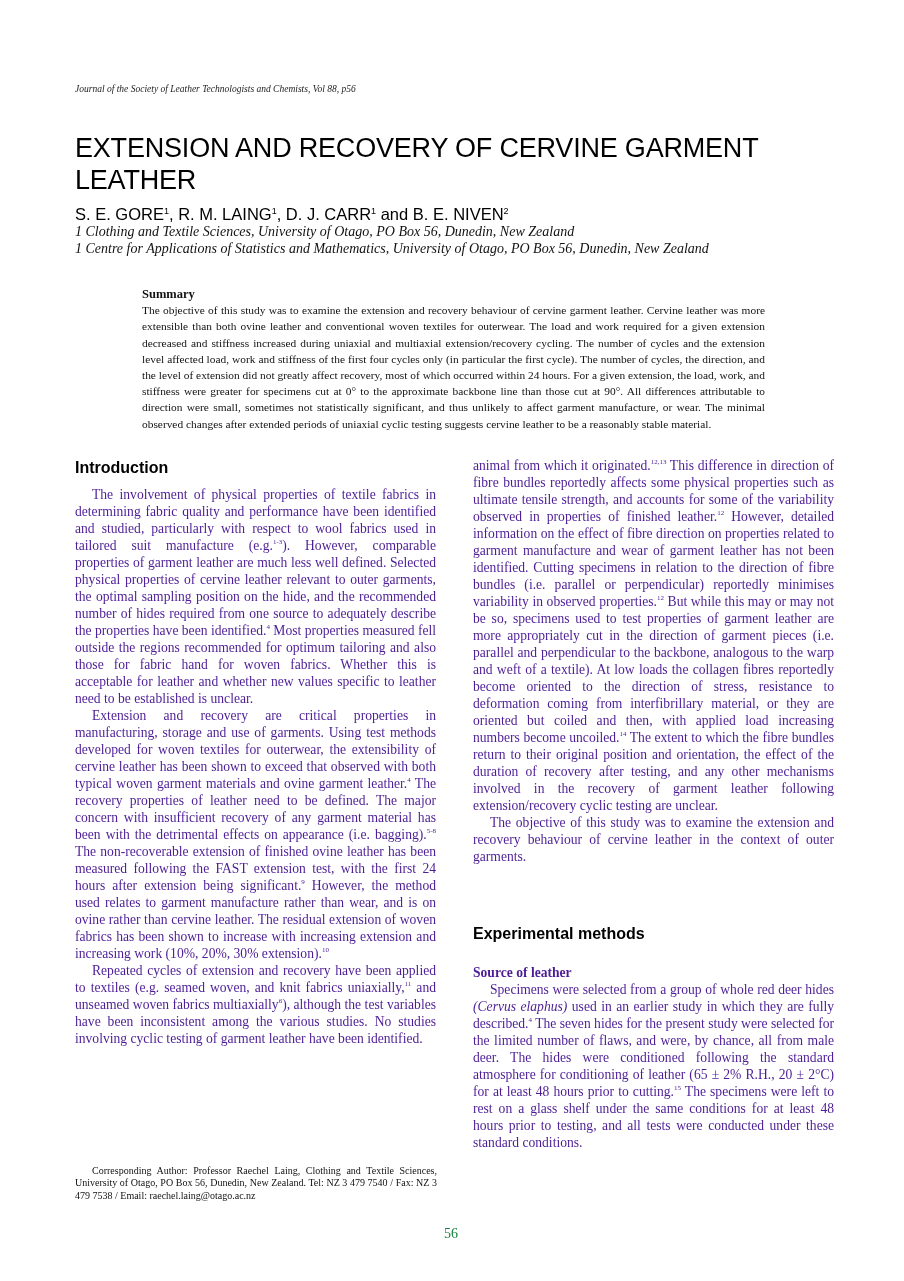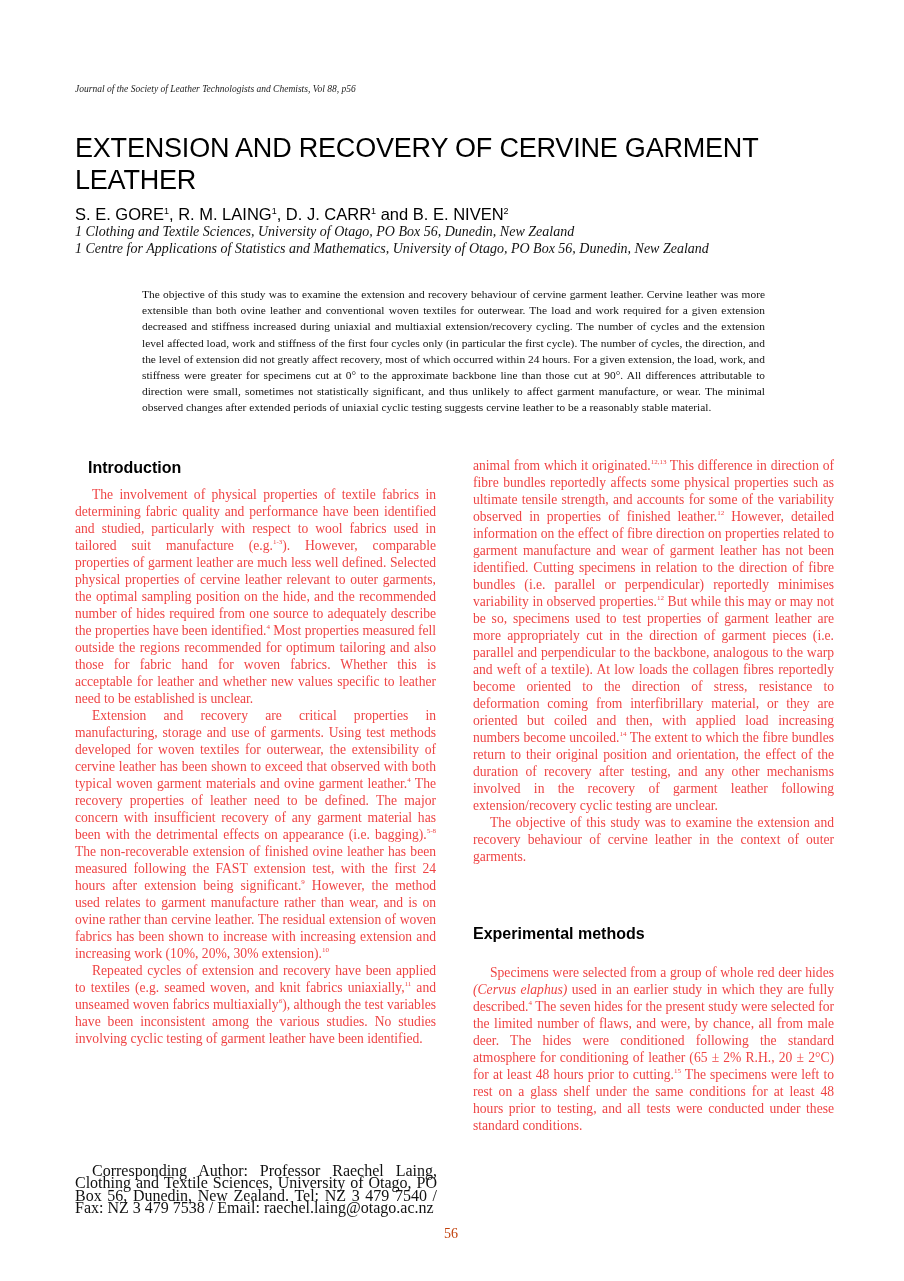--- a/index.html
+++ b/index.html
@@ -24,61 +24,62 @@
   }
   .affil1 { top: 224px; }
   .affil2 { top: 241px; }
   .summary {
     position: absolute; left: 142px; top: 286px; width: 623px;
     font-family: "Liberation Serif", serif; font-size: 11.4px; line-height: 16.2px; text-align: justify; color: #111;
   }
   .summary-head { font-weight: bold; font-size: 12.5px; display: block; }
   .col {
     position: absolute; width: 361px;
-    font-family: "Liberation Serif", serif; font-size: 13.6px; line-height: 17px; text-align: justify; color: #ef4444;
+    font-family: "Liberation Serif", serif; font-size: 13.6px; line-height: 17px; text-align: justify; color: #4c1d95;
   }
   .col-left { left: 75px; top: 486px; }
   .col-right { left: 473px; top: 457px; }
   .col p { margin: 0; text-indent: 17px; }
   .col p.noindent { text-indent: 0; }
   .col sup { font-size: 7px; line-height: 0; }
   .section-head {
     position: absolute; font-family: "Liberation Sans", sans-serif; font-weight: bold; font-size: 16px; color: #000;
   }
-  .intro-head { left: 88px; top: 459px; }
+  .intro-head { left: 75px; top: 459px; }
   .exp-head { left: 473px; top: 925px; }
   .subhead {
     font-family: "Liberation Serif", serif; font-weight: bold; font-size: 13.6px; margin: 0;
   }
   .footnote {
     position: absolute; left: 75px; top: 1165px; width: 362px;
-    font-family: "Liberation Serif", serif; font-size: 16px; line-height: 12.3px; text-align: justify; color: #111;
+    font-family: "Liberation Serif", serif; font-size: 10px; line-height: 12.3px; text-align: justify; color: #111;
   }
   .footnote p { margin: 0; text-indent: 17px; }
   .page-number {
     position: absolute; left: 444px; top: 1226px;
-    font-family: "Liberation Serif", serif; font-size: 14px; color: #c2410c;
+    font-family: "Liberation Serif", serif; font-size: 14px; color: #15803d;
   }
   em { font-style: italic; }
 </style>
 </head>
 <body>
 
 <div class="running-head">Journal of the Society of Leather Technologists and Chemists, Vol 88, p56</div>
 
 <div class="title">EXTENSION AND RECOVERY OF CERVINE GARMENT LEATHER</div>
 
 <div class="authors">
   <span>S. E. GORE</span><sup>1</sup><span>, </span><span>R. M. LAING</span><sup>1</sup><span>, </span><span>D. J. CARR</span><sup>1</sup><span> and </span><span>B. E. NIVEN</span><sup>2</sup>
 </div>
 
 <div class="affil affil1">1 Clothing and Textile Sciences, University of Otago, PO Box 56, Dunedin, New Zealand</div>
 <div class="affil affil2">1 Centre for Applications of Statistics and Mathematics, University of Otago, PO Box 56, Dunedin, New Zealand</div>
 
 <div class="summary">
+  <span class="summary-head">Summary</span>
   <span>The objective of this study was to examine the extension and recovery behaviour of cervine garment leather. Cervine leather was more extensible than both ovine leather and conventional woven textiles for outerwear. The load and work required for a given extension decreased and stiffness increased during uniaxial and multiaxial extension/recovery cycling. The number of cycles and the extension level affected load, work and stiffness of the first four cycles only (in particular the first cycle). The number of cycles, the direction, and the level of extension did not greatly affect recovery, most of which occurred within 24 hours. For a given extension, the load, work, and stiffness were greater for specimens cut at 0° to the approximate backbone line than those cut at 90°. All differences attributable to direction were small, sometimes not statistically significant, and thus unlikely to affect garment manufacture, or wear. The minimal observed changes after extended periods of uniaxial cyclic testing suggests cervine leather to be a reasonably stable material.</span>
 </div>
 
 <div class="section-head intro-head">Introduction</div>
 
 <div class="col col-left">
   <p><span>The involvement of physical properties of textile fabrics in determining fabric quality and performance have been identified and studied, particularly with respect to wool fabrics used in tailored suit manufacture (e.g.</span><sup>1-3</sup><span>). However, comparable properties of garment leather are much less well defined. Selected physical properties of cervine leather relevant to outer garments, the optimal sampling position on the hide, and the recommended number of hides required from one source to adequately describe the properties have been identified.</span><sup>4</sup><span> Most properties measured fell outside the regions recommended for optimum tailoring and also those for fabric hand for woven fabrics. Whether this is acceptable for leather and whether new values specific to leather need to be established is unclear.</span></p>
   <p><span>Extension and recovery are critical properties in manufacturing, storage and use of garments. Using test methods developed for woven textiles for outerwear, the extensibility of cervine leather has been shown to exceed that observed with both typical woven garment materials and ovine garment leather.</span><sup>4</sup><span> The recovery properties of leather need to be defined. The major concern with insufficient recovery of any garment material has been with the detrimental effects on appearance (i.e. bagging).</span><sup>5-8</sup><span> The non-recoverable extension of finished ovine leather has been measured following the FAST extension test, with the first 24 hours after extension being significant.</span><sup>9</sup><span> However, the method used relates to garment manufacture rather than wear, and is on ovine rather than cervine leather. The residual extension of woven fabrics has been shown to increase with increasing extension and increasing work (10%, 20%, 30% extension).</span><sup>10</sup></p>
   <p><span>Repeated cycles of extension and recovery have been applied to textiles (e.g. seamed woven, and knit fabrics uniaxially,</span><sup>11</sup><span> and unseamed woven fabrics multiaxially</span><sup>6</sup><span>), although the test variables have been inconsistent among the various studies. No studies involving cyclic testing of garment leather have been identified.</span></p>
 </div>
@@ -88,16 +89,17 @@
 </div>
 
 <div class="col col-right">
   <p class="noindent"><span>animal from which it originated.</span><sup>12,13</sup><span> This difference in direction of fibre bundles reportedly affects some physical properties such as ultimate tensile strength, and accounts for some of the variability observed in properties of finished leather.</span><sup>12</sup><span> However, detailed information on the effect of fibre direction on properties related to garment manufacture and wear of garment leather has not been identified. Cutting specimens in relation to the direction of fibre bundles (i.e. parallel or perpendicular) reportedly minimises variability in observed properties.</span><sup>12</sup><span> But while this may or may not be so, specimens used to test properties of garment leather are more appropriately cut in the direction of garment pieces (i.e. parallel and perpendicular to the backbone, analogous to the warp and weft of a textile). At low loads the collagen fibres reportedly become oriented to the direction of stress, resistance to deformation coming from interfibrillary material, or they are oriented but coiled and then, with applied load increasing numbers become uncoiled.</span><sup>14</sup><span> The extent to which the fibre bundles return to their original position and orientation, the effect of the duration of recovery after testing, and any other mechanisms involved in the recovery of garment leather following extension/recovery cyclic testing are unclear.</span></p>
   <p>The objective of this study was to examine the extension and recovery behaviour of cervine leather in the context of outer garments.</p>
 </div>
 
 <div class="section-head exp-head">Experimental methods</div>
 
 <div class="col col-right" style="top: 964px;">
+  <p class="subhead noindent">Source of leather</p>
   <p><span>Specimens were selected from a group of whole red deer hides </span><em>(Cervus elaphus)</em><span> used in an earlier study in which they are fully described.</span><sup>4</sup><span> The seven hides for the present study were selected for the limited number of flaws, and were, by chance, all from male deer. The hides were conditioned following the standard atmosphere for conditioning of leather (65 ± 2% R.H., 20 ± 2°C) for at least 48 hours prior to cutting.</span><sup>15</sup><span> The specimens were left to rest on a glass shelf under the same conditions for at least 48 hours prior to testing, and all tests were conducted under these standard conditions.</span></p>
 </div>
 
 <div class="page-number">56</div>
 
 </body></html>

